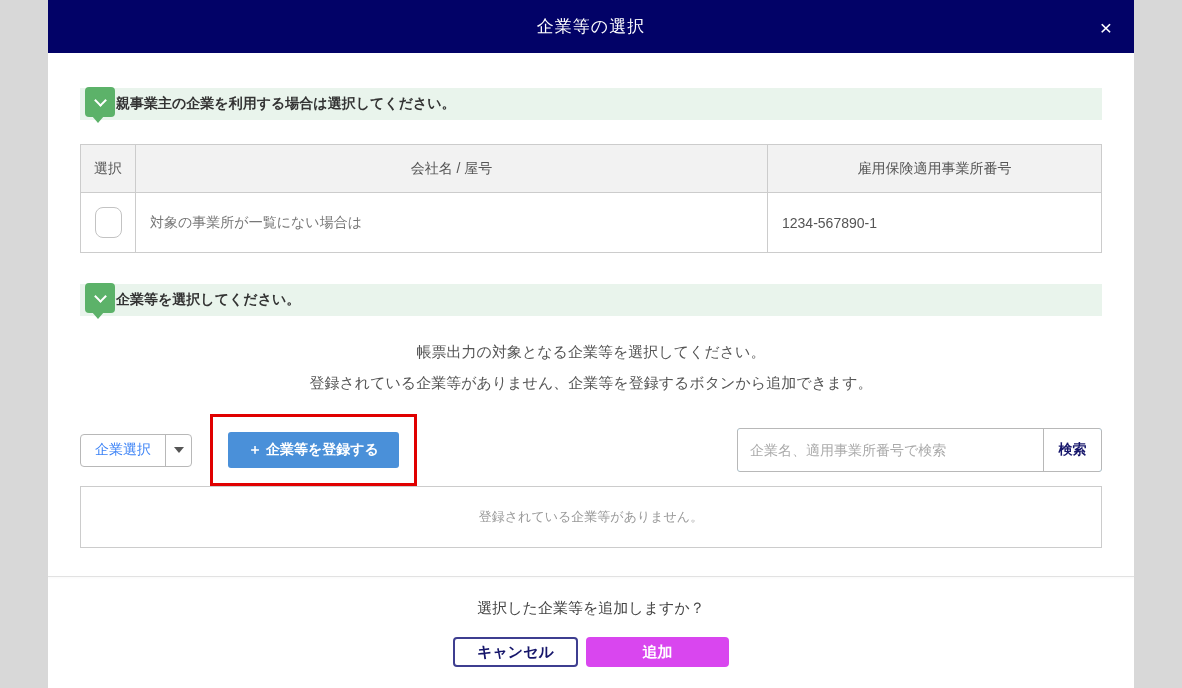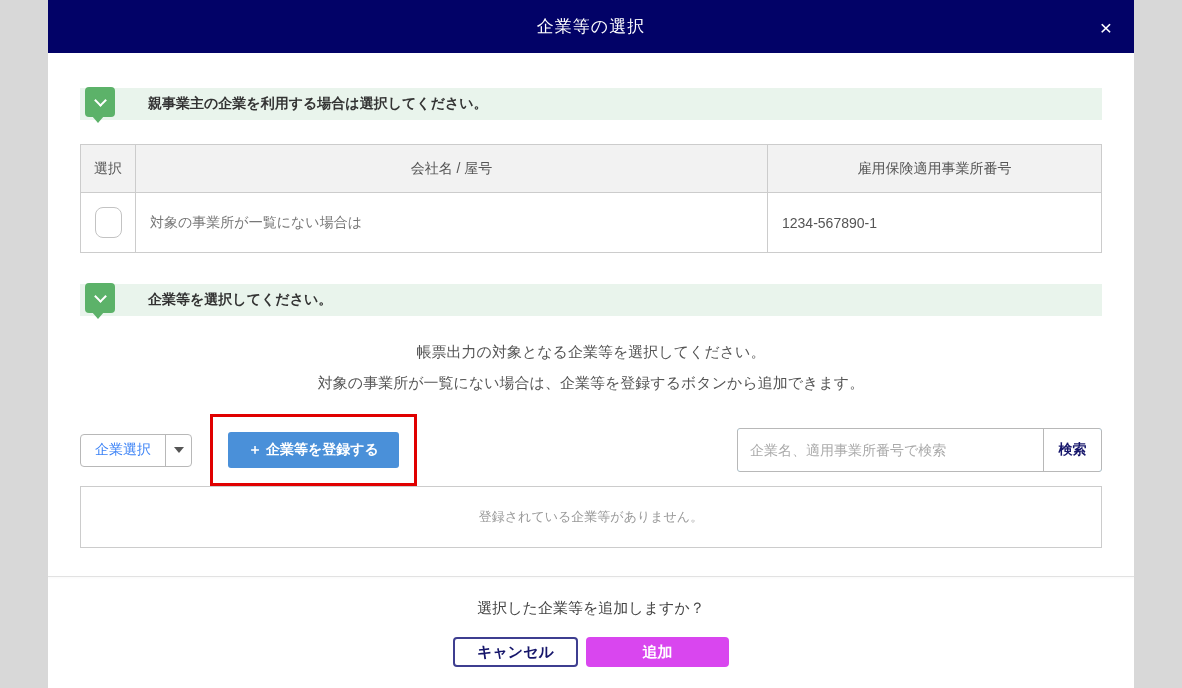--- a/index.html
+++ b/index.html
@@ -21,21 +21,21 @@
   }
   .modal-title { font-size:17px; letter-spacing:1px; }
   .close-btn {
     position:absolute; right:22px; top:50%; transform:translateY(-50%);
     color:#fff; font-size:21px; line-height:1; cursor:pointer; font-weight:400;
   }
   
   .section-bar {
     margin:0 32px; background:#e9f4ec; height:32px;
     display:flex; align-items:center; position:relative;
-    padding-left:68px;
+    padding-left:36px;
   }
   .section-bar.first { margin-top:35px; }
   .section-bar.second { margin-top:31px; }
   .badge {
     position:absolute; left:5px; top:-1px; width:30px; height:30px;
     background:#5cb269; border-radius:4px;
     display:flex; align-items:center; justify-content:center;
   }
   .badge::after {
     content:""; position:absolute; left:7px; top:29px;
@@ -163,21 +163,21 @@
 
   <div class="section-bar second">
     <span class="badge">
         <span class="chevron"></span>
       </span>
     <span class="section-label">企業等を選択してください。</span>
   </div>
 
   <div class="instructions">
     <div>帳票出力の対象となる企業等を選択してください。</div>
-    <div>対象の事業所が一覧にない場合は、企業等を登録するボタンから追加できます。</div>
+    <div>登録されている企業等がありません、企業等を登録するボタンから追加できます。</div>
   </div>
 
   <div class="controls">
     <div class="select-box">
       <span class="sel-label">企業選択</span>
       <span class="sel-caret">
           <span class="caret-down"></span>
         </span>
     </div>
     <div class="red-wrap">

